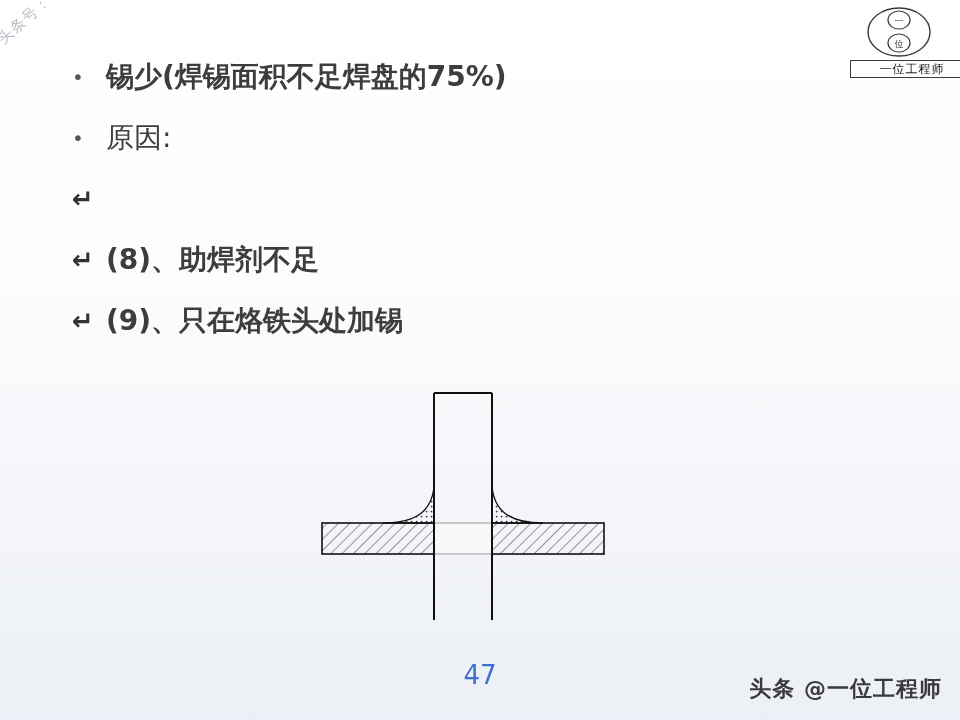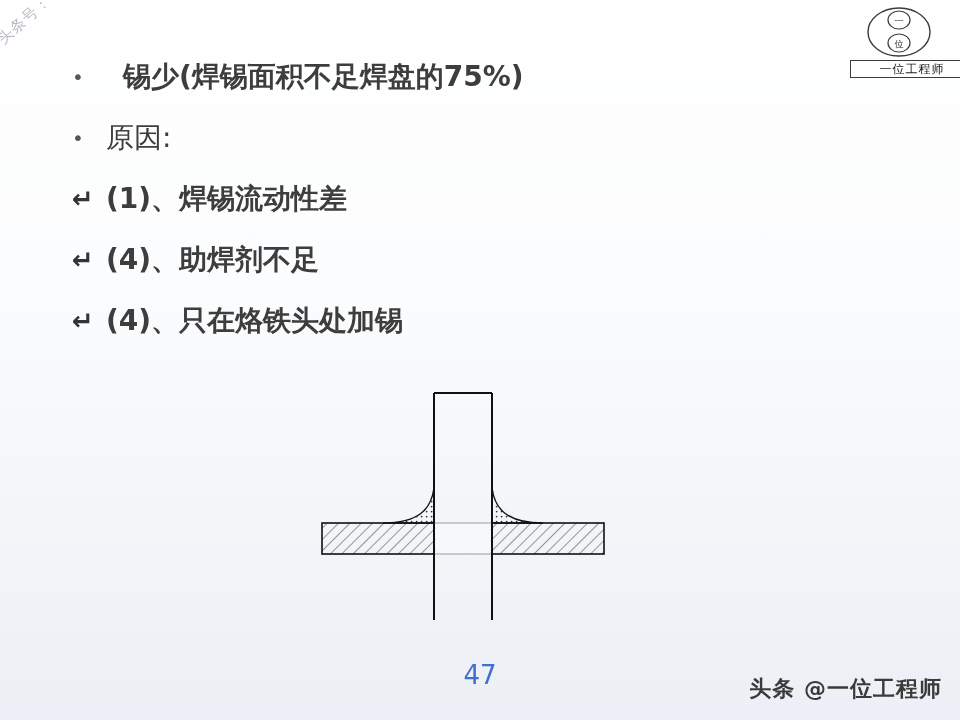--- a/index.html
+++ b/index.html
@@ -101,21 +101,21 @@
   }
   .line .txt {
     font-size: 28px;
     line-height: 42px;
     color: #3d3d3d;
     white-space: nowrap;
   }
   .line .txt.bold {
     font-weight: bold;
   }
-  .line.l1 .txt { font-weight: bold; margin-left: 17px; }
+  .line.l1 .txt { font-weight: bold; }
 
   
   .figure {
     position: absolute;
     left: 300px;
     top: 380px;
     width: 360px;
     height: 260px;
   }
   .fig-svg { display: block; }
@@ -166,31 +166,30 @@
       <div class="txt bold">锡少(焊锡面积不足焊盘的75%)</div>
     </div>
 
     <div class="line l2">
       <div class="marker dot">•</div>
       <div class="txt">原因:</div>
     </div>
 
     <div class="line l3">
       <div class="marker arrow">↵</div>
-      <div class="txt bold">(1)、焊锡流动性差</div>
     </div>
 
     <div class="line l4">
       <div class="marker arrow">↵</div>
-      <div class="txt bold">(4)、助焊剂不足</div>
+      <div class="txt bold">(8)、助焊剂不足</div>
     </div>
 
     <div class="line l5">
       <div class="marker arrow">↵</div>
-      <div class="txt bold">(4)、只在烙铁头处加锡</div>
+      <div class="txt bold">(9)、只在烙铁头处加锡</div>
     </div>
 
   </div>
 
   <div class="figure">
     <svg class="fig-svg" width="360" height="260" viewBox="0 0 360 260">
       <defs>
         <pattern id="hatch" width="8" height="8" patternUnits="userSpaceOnUse" patternTransform="rotate(45)">
           <line x1="0" y1="0" x2="0" y2="8" stroke="#333" stroke-width="1"></line>
         </pattern>

